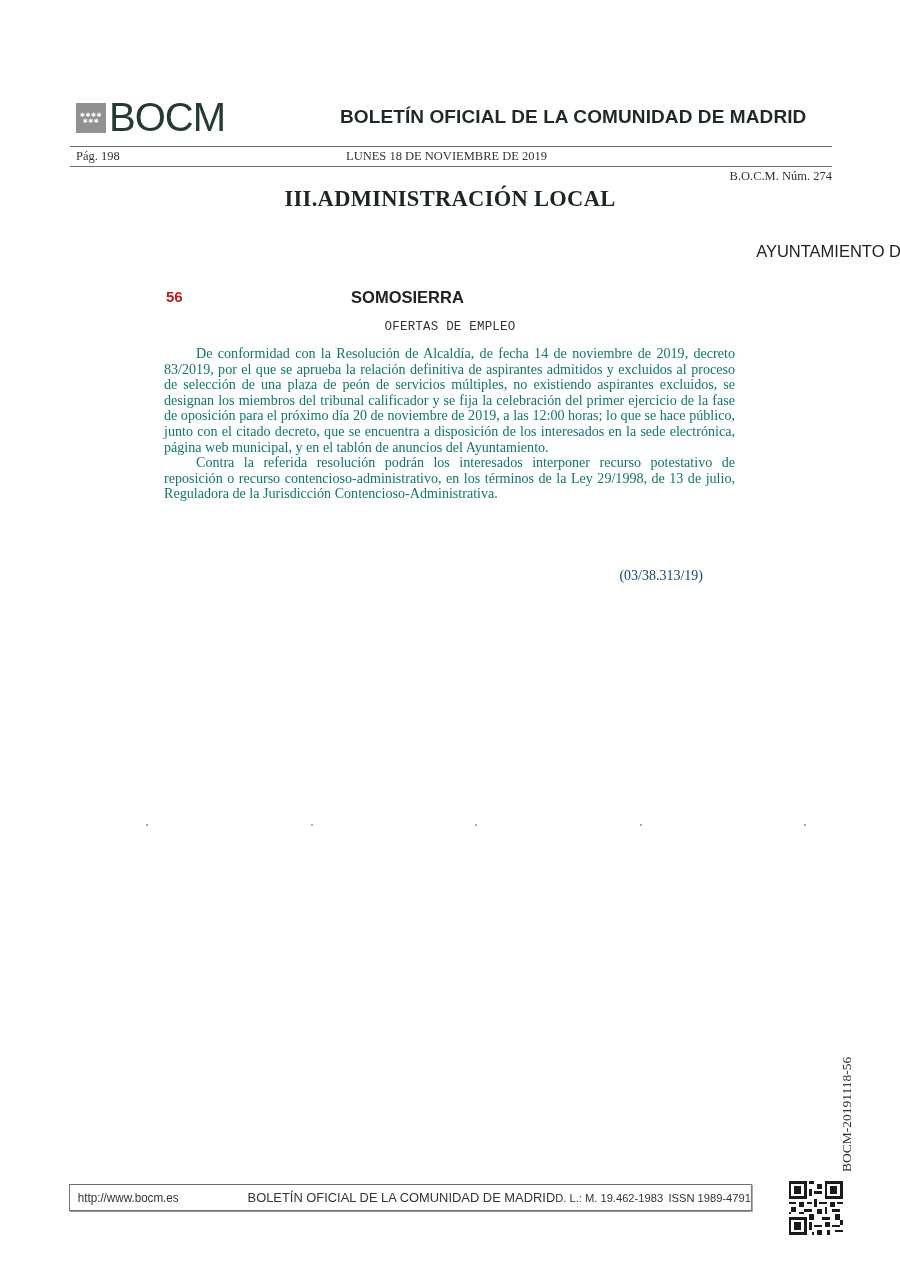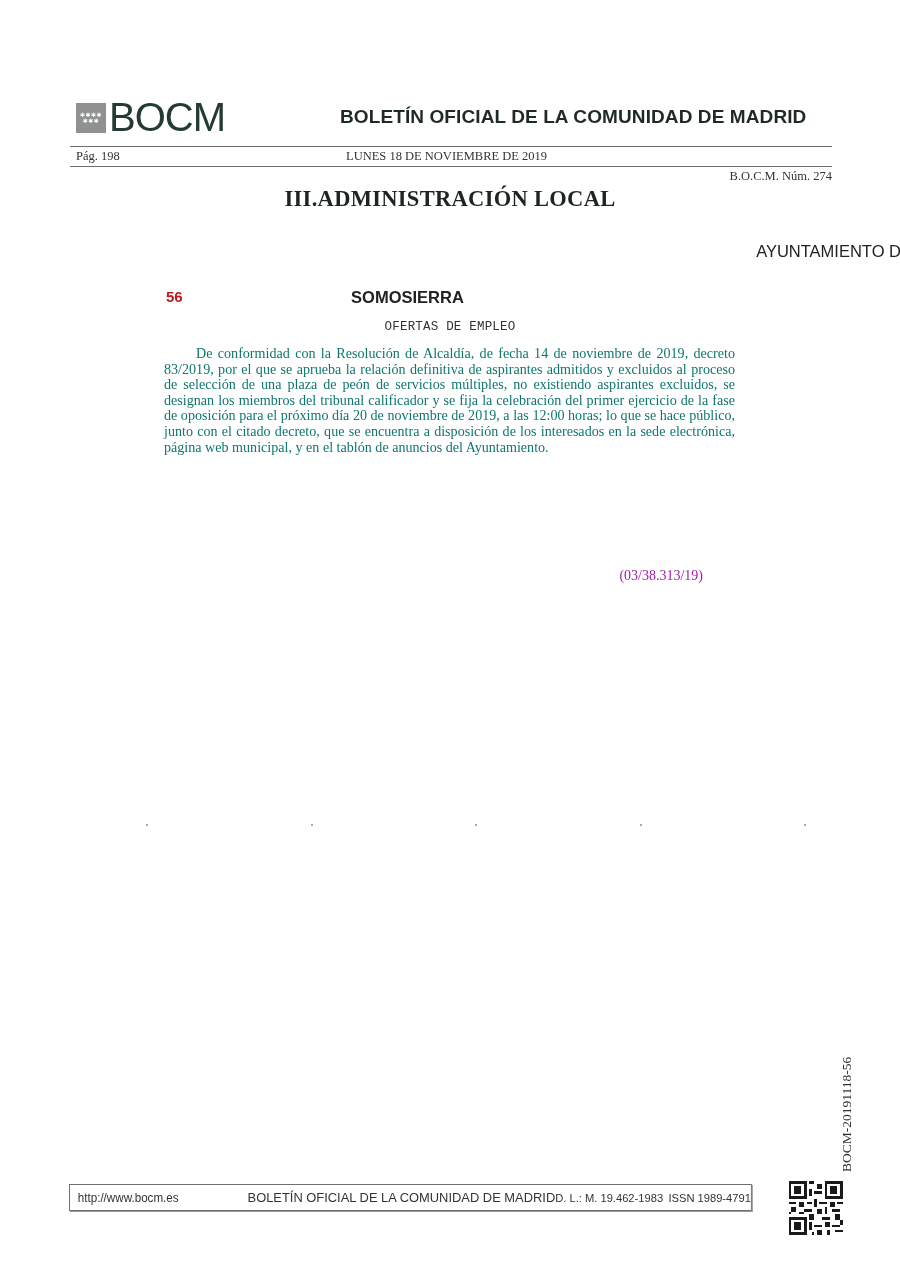--- a/index.html
+++ b/index.html
@@ -27,21 +27,21 @@
   .section-title span { margin-left: 0; }
 
   .ayto { left: 0; width: 900px; top: 242px; text-align: right; font-family: "Liberation Sans", sans-serif; font-size: 16.5px; color: #222; padding-left: 12px; }
   .ann-num { left: 166px; top: 288px; font-family: "Liberation Sans", sans-serif; font-weight: bold; font-size: 15px; color: #b91c1c; }
   .muni { left: 0; width: 815px; top: 288px; text-align: center; font-family: "Liberation Sans", sans-serif; font-weight: bold; font-size: 16.5px; color: #222; }
   .subject { left: 0; width: 900px; top: 320px; text-align: center; font-family: Liberation Mono, monospace; font-size: 12.5px; color: #333; letter-spacing: 0.2px; }
 
   .body-text { left: 164px; width: 571px; top: 346px; font-family: "Liberation Serif", serif; font-size: 14.1px; line-height: 15.6px; color: #0f766e; text-align: justify; hyphens: manual; }
   .body-text p { margin: 0; text-indent: 32px; }
   .body-text p.gap { margin-top: 7px; }
-  .ref { right: 197px; top: 568px; font-family: "Liberation Serif", serif; font-size: 14px; color: #a21caf; text-align: center; }
+  .ref { right: 197px; top: 568px; font-family: "Liberation Serif", serif; font-size: 14px; color: #0c4a6e; text-align: center; }
 
   .dots { top: 824px; left: 146px; width: 660px; display: flex; justify-content: space-between; }
   .dots i { display: block; width: 2px; height: 2px; background: #aaa; }
 
   .side-id { left: 839px; top: 1172px; transform-origin: 0 0; transform: rotate(-90deg); font-family: "Liberation Serif", serif; font-size: 13.5px; color: #333; white-space: nowrap; }
 
   .footer-box { left: 69px; top: 1184px; width: 704px; height: 27px; border: 1px solid #6f6f6f; box-sizing: border-box; box-shadow: 1px 1px 0 #9a9a9a; display: flex; align-items: center; font-family: "Liberation Sans", sans-serif; font-size: 12px; color: #333; white-space: nowrap; transform: scaleX(0.97); transform-origin: left center; }
   .f-url { margin-left: 8px; width: 177px; }
   .f-name { font-size: 13.3px; width: 318px; }
   .f-dl { width: 118px; font-size: 11.5px; }
@@ -70,20 +70,21 @@
   <b>III.</b><span>ADMINISTRACIÓN LOCAL</span>
 </div>
 
 <div class="abs ayto">AYUNTAMIENTO DE</div>
 <div class="abs ann-num">56</div>
 <div class="abs muni">SOMOSIERRA</div>
 <div class="abs subject">OFERTAS DE EMPLEO</div>
 
 <div class="abs body-text">
   <p>De conformidad con la Resolución de Alcaldía, de fecha 14 de noviembre de 2019, de­creto 83/2019, por el que se aprueba la relación definitiva de aspirantes admitidos y exclui­dos al proceso de selección de una plaza de peón de servicios múltiples, no existiendo as­pirantes excluidos, se designan los miembros del tribunal calificador y se fija la celebración del primer ejercicio de la fase de oposición para el próximo día 20 de noviembre de 2019, a las 12:00 horas; lo que se hace público, junto con el citado decreto, que se encuentra a dis­posición de los interesados en la sede electrónica, página web municipal, y en el tablón de anuncios del Ayuntamiento.</p>
+  <p>Contra la referida resolución podrán los interesados interponer recurso potestativo de reposición o recurso contencioso-administrativo, en los términos de la Ley 29/1998, de 13 de julio, Reguladora de la Jurisdicción Contencioso-Administrativa.</p>
 </div>
 <div class="abs ref">(03/38.313/19)</div>
 
 <div class="abs dots">
     <i></i>
     <i></i>
     <i></i>
     <i></i>
     <i></i>
   </div>

